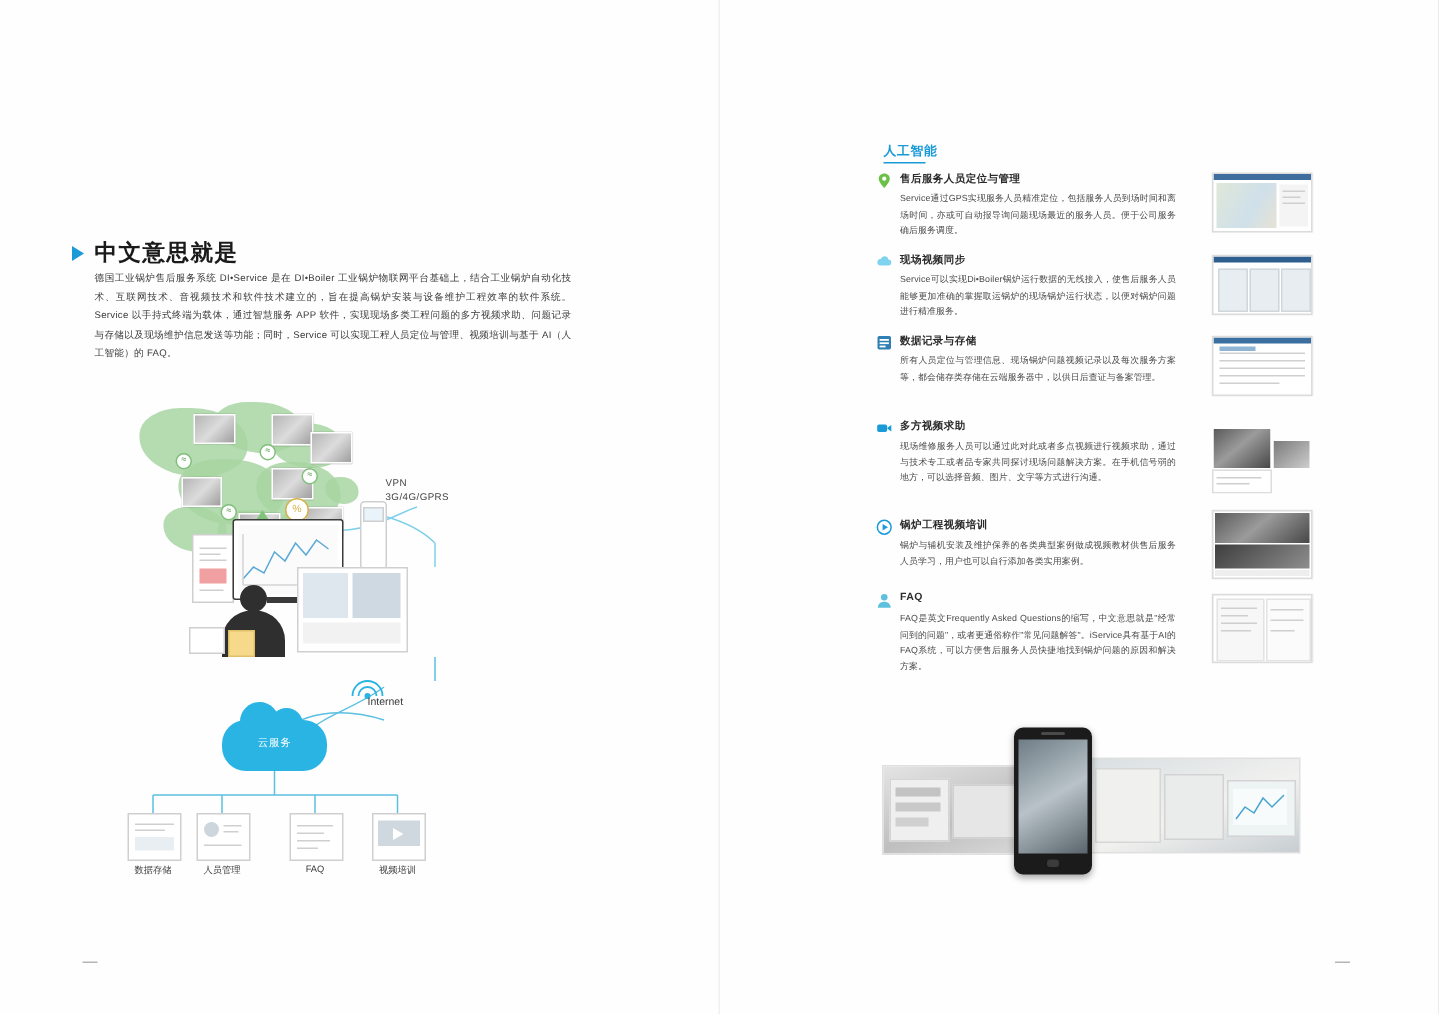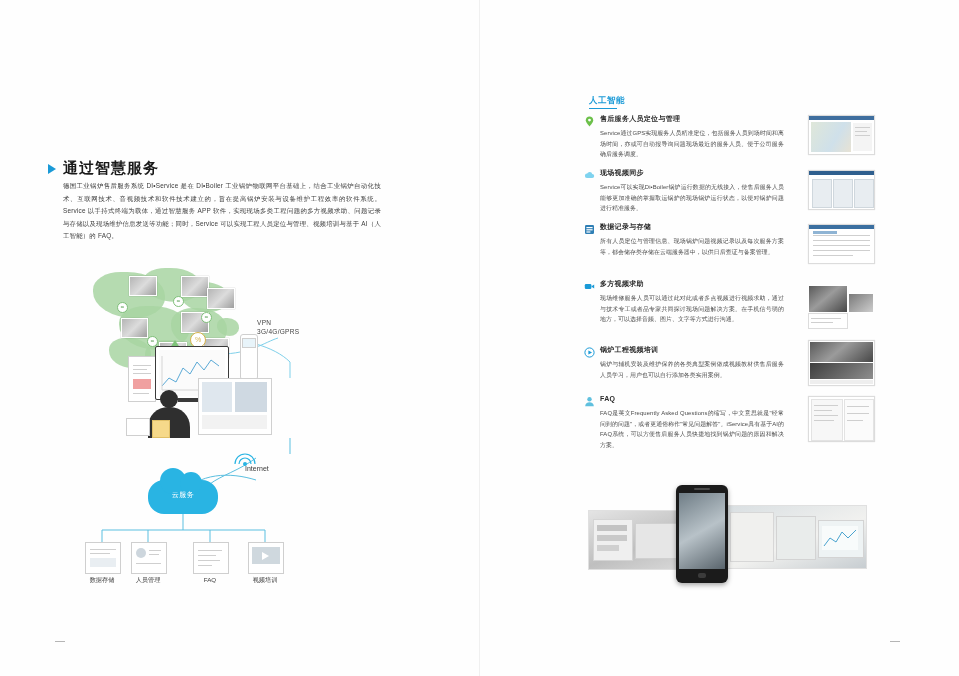--- a/index.html
+++ b/index.html
@@ -309,21 +309,21 @@
 </style>
 </head>
 <body>
 
 <div id="page">
 
   <div id="left-page">
 
     <div class="left-title-wrap">
       <span class="tri-icon"></span>
-      <span class="left-title">通过智慧服务</span>
+      <span class="left-title">中文意思就是</span>
     </div>
 
     <div class="left-body">德国工业锅炉售后服务系统 DI•Service 是在 DI•Boiler 工业锅炉物联网平台基础上，结合工业锅炉自动化技术、互联网技术、音视频技术和软件技术建立的，旨在提高锅炉安装与设备维护工程效率的软件系统。Service 以手持式终端为载体，通过智慧服务 APP 软件，实现现场多类工程问题的多方视频求助、问题记录与存储以及现场维护信息发送等功能；同时，Service 可以实现工程人员定位与管理、视频培训与基于 AI（人工智能）的 FAQ。</div>
 
     <div class="map-area">
 
       <div class="china-map">
         <div class="map-blob" style="left:8px;  top:6px;   width:72px; height:46px;"></div>
         <div class="map-blob" style="left:58px; top:2px;   width:58px; height:34px;"></div>
         <div class="map-blob" style="left:96px; top:16px;  width:48px; height:30px;"></div>

